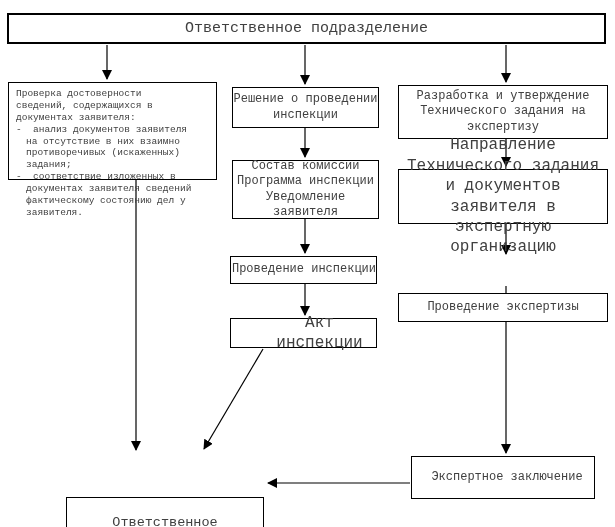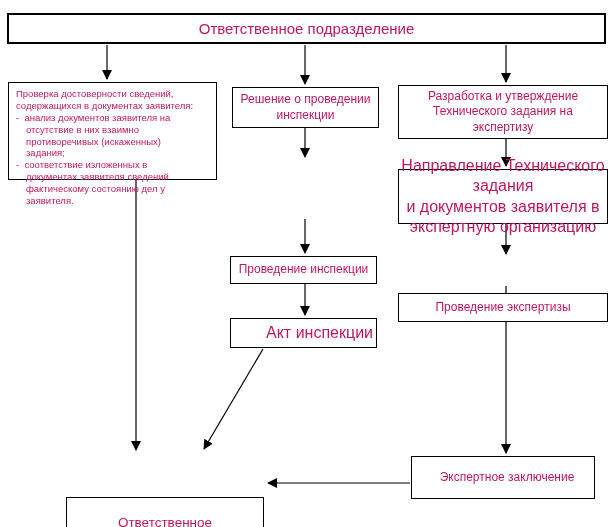--- a/index.html
+++ b/index.html
@@ -5,22 +5,22 @@
   html, body {
     margin: 0;
     padding: 0;
     background: #ffffff;
   }
   .canvas {
     position: relative;
     width: 615px;
     height: 527px;
     background: #ffffff;
-    font-family: Liberation Sans, sans-serif;
-    color: #be185d;
+    font-family: Liberation Mono, monospace;
+    color: #404040;
     overflow: hidden;
   }
   .arrows {
     position: absolute;
     left: 0;
     top: 0;
     width: 615px;
     height: 527px;
     pointer-events: none;
   }
@@ -60,21 +60,21 @@
     padding-left: 10px;
     text-indent: -10px;
   }
   .node-verification li::before {
     content: "-\00a0\00a0";
   }
   .node-decision   { left: 232px; top: 87px;  width: 147px; height: 41px; font-size: 12px; }
   .node-development{ left: 398px; top: 85px;  width: 210px; height: 54px; font-size: 12px; text-align: center; }
   .node-commission { left: 232px; top: 160px; width: 147px; height: 59px; font-size: 12px; }
   .node-sending    { left: 398px; top: 169px; width: 210px; height: 55px; font-size: 16px; }
-  .node-inspection { left: 230px; top: 256px; width: 147px; height: 28px; font-size: 12px; }
+  .node-inspection { left: 230px; top: 256px; width: 147px; height: 28px; font-size: 12px; justify-content: flex-end; }
   .node-expertise  { left: 398px; top: 257px; width: 210px; height: 29px; font-size: 12px; margin-top: 36px; }
   .node-act        { left: 230px; top: 318px; width: 147px; height: 30px; font-size: 16px; padding-left: 32px; }
   .node-responsible-bottom {
     left: 66px; top: 453px; width: 198px; height: 69px;
     font-size: 13.5px;
     margin-top: 44px;
   }
   .node-conclusion { left: 411px; top: 456px; width: 184px; height: 43px; font-size: 12px; padding-left: 8px; }
 </style>
 </head>
@@ -118,20 +118,25 @@
     <span class="lbl">Решение о проведении
 инспекции</span>
   </div>
 
   <div class="node node-development">
     <span class="lbl">Разработка и утверждение
 Технического задания на
 экспертизу</span>
   </div>
 
+  <div class="node node-commission">
+    <span class="lbl">Состав комиссии
+Программа инспекции
+Уведомление заявителя</span>
+  </div>
 
   <div class="node node-sending">
     <span class="lbl">Направление Технического задания
 и документов заявителя в
 экспертную организацию</span>
   </div>
 
   <div class="node node-inspection">
     <span class="lbl">Проведение инспекции</span>
   </div>

